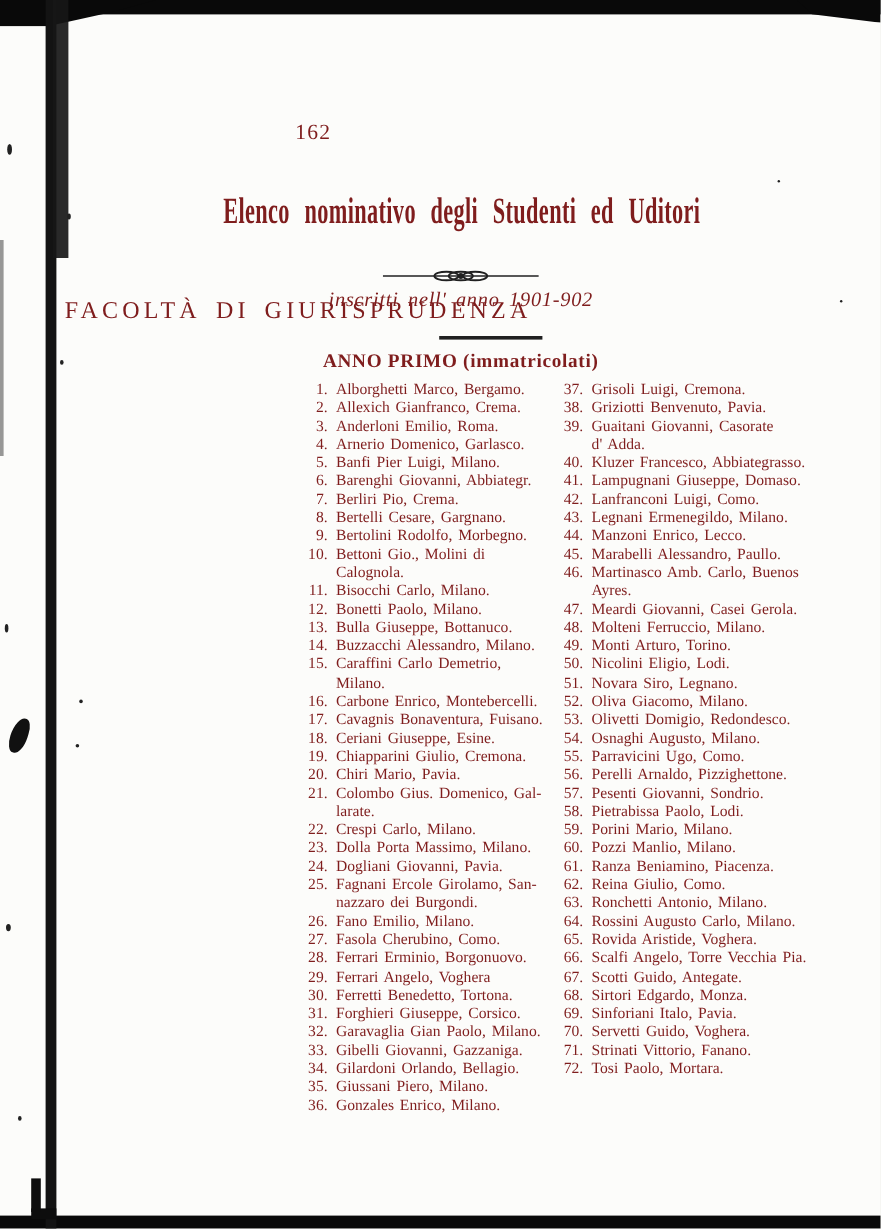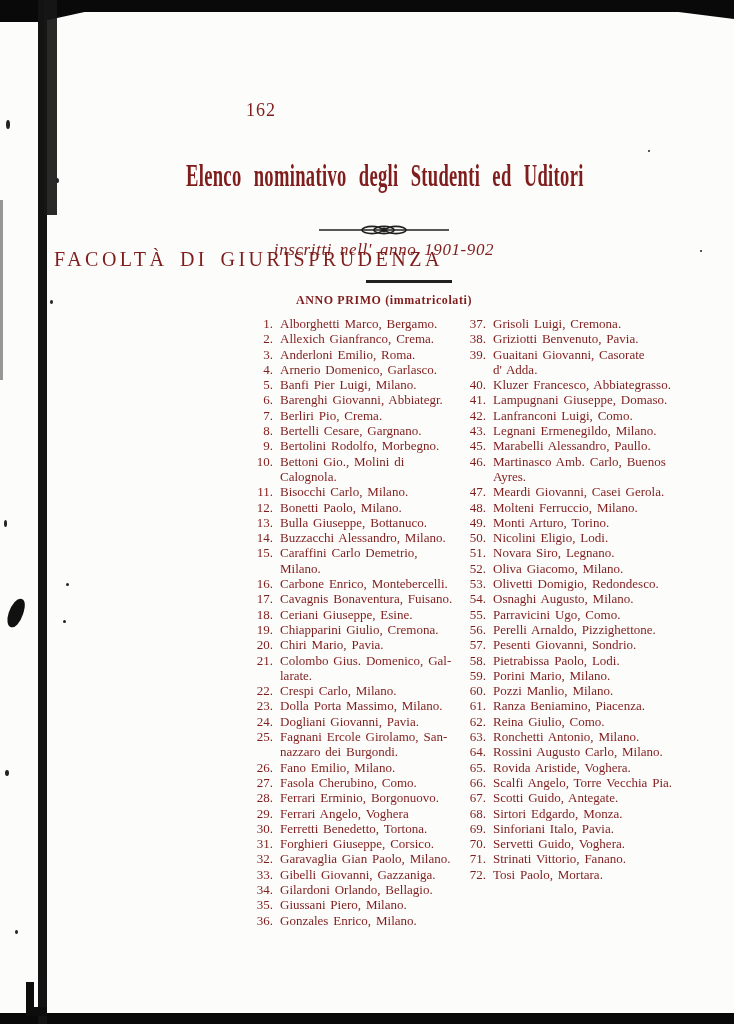--- a/index.html
+++ b/index.html
@@ -27,21 +27,21 @@
     font-size:31px;font-weight:bold;white-space:nowrap;
     transform:scaleX(.6);transform-origin:50% 50%;word-spacing:12px;letter-spacing:.5px;
   }
   .doc-subtitle{position:absolute;top:198px;left:54px;width:660px;text-align:center;
     font-style:italic;font-size:17px;letter-spacing:.6px;word-spacing:3px;margin-top:42px;}
   .ornament{position:absolute;top:222px;left:54px;width:660px;text-align:center;}
   .faculty{position:absolute;top:248px;left:54px;width:660px;
     font-size:20px;letter-spacing:3.5px;word-spacing:4px;}
   .faculty-rule{position:absolute;top:280px;left:366px;width:86px;height:3px;background:#202020;}
   .section-heading{position:absolute;top:293px;left:54px;width:660px;text-align:center;
-    font-size:12px;font-weight:bold;letter-spacing:.6px;}
+    font-size:16px;font-weight:bold;letter-spacing:.6px;}
   .columns{position:absolute;top:316px;left:246px;width:452px;display:flex;}
   .col{font-size:13px;line-height:15.3px;word-spacing:1.6px;}
   .col-left{width:213px;}
   .col-right{width:239px;}
   .row{display:flex;align-items:flex-start;}
   .num{flex:none;width:27px;text-align:right;}
   .txt{margin-left:7px;white-space:pre-line;}
 </style>
 </head>
 <body>
@@ -302,20 +302,24 @@
     <div class="row">
       <span class="num">42.</span>
       <span class="txt">Lanfranconi Luigi, Como.</span>
     </div>
 
     <div class="row">
       <span class="num">43.</span>
       <span class="txt">Legnani Ermenegildo, Milano.</span>
     </div>
 
+    <div class="row">
+      <span class="num">44.</span>
+      <span class="txt">Manzoni Enrico, Lecco.</span>
+    </div>
 
     <div class="row">
       <span class="num">45.</span>
       <span class="txt">Marabelli Alessandro, Paullo.</span>
     </div>
 
     <div class="row">
       <span class="num">46.</span>
       <span class="txt">Martinasco Amb. Carlo, Buenos
 Ayres.</span>

